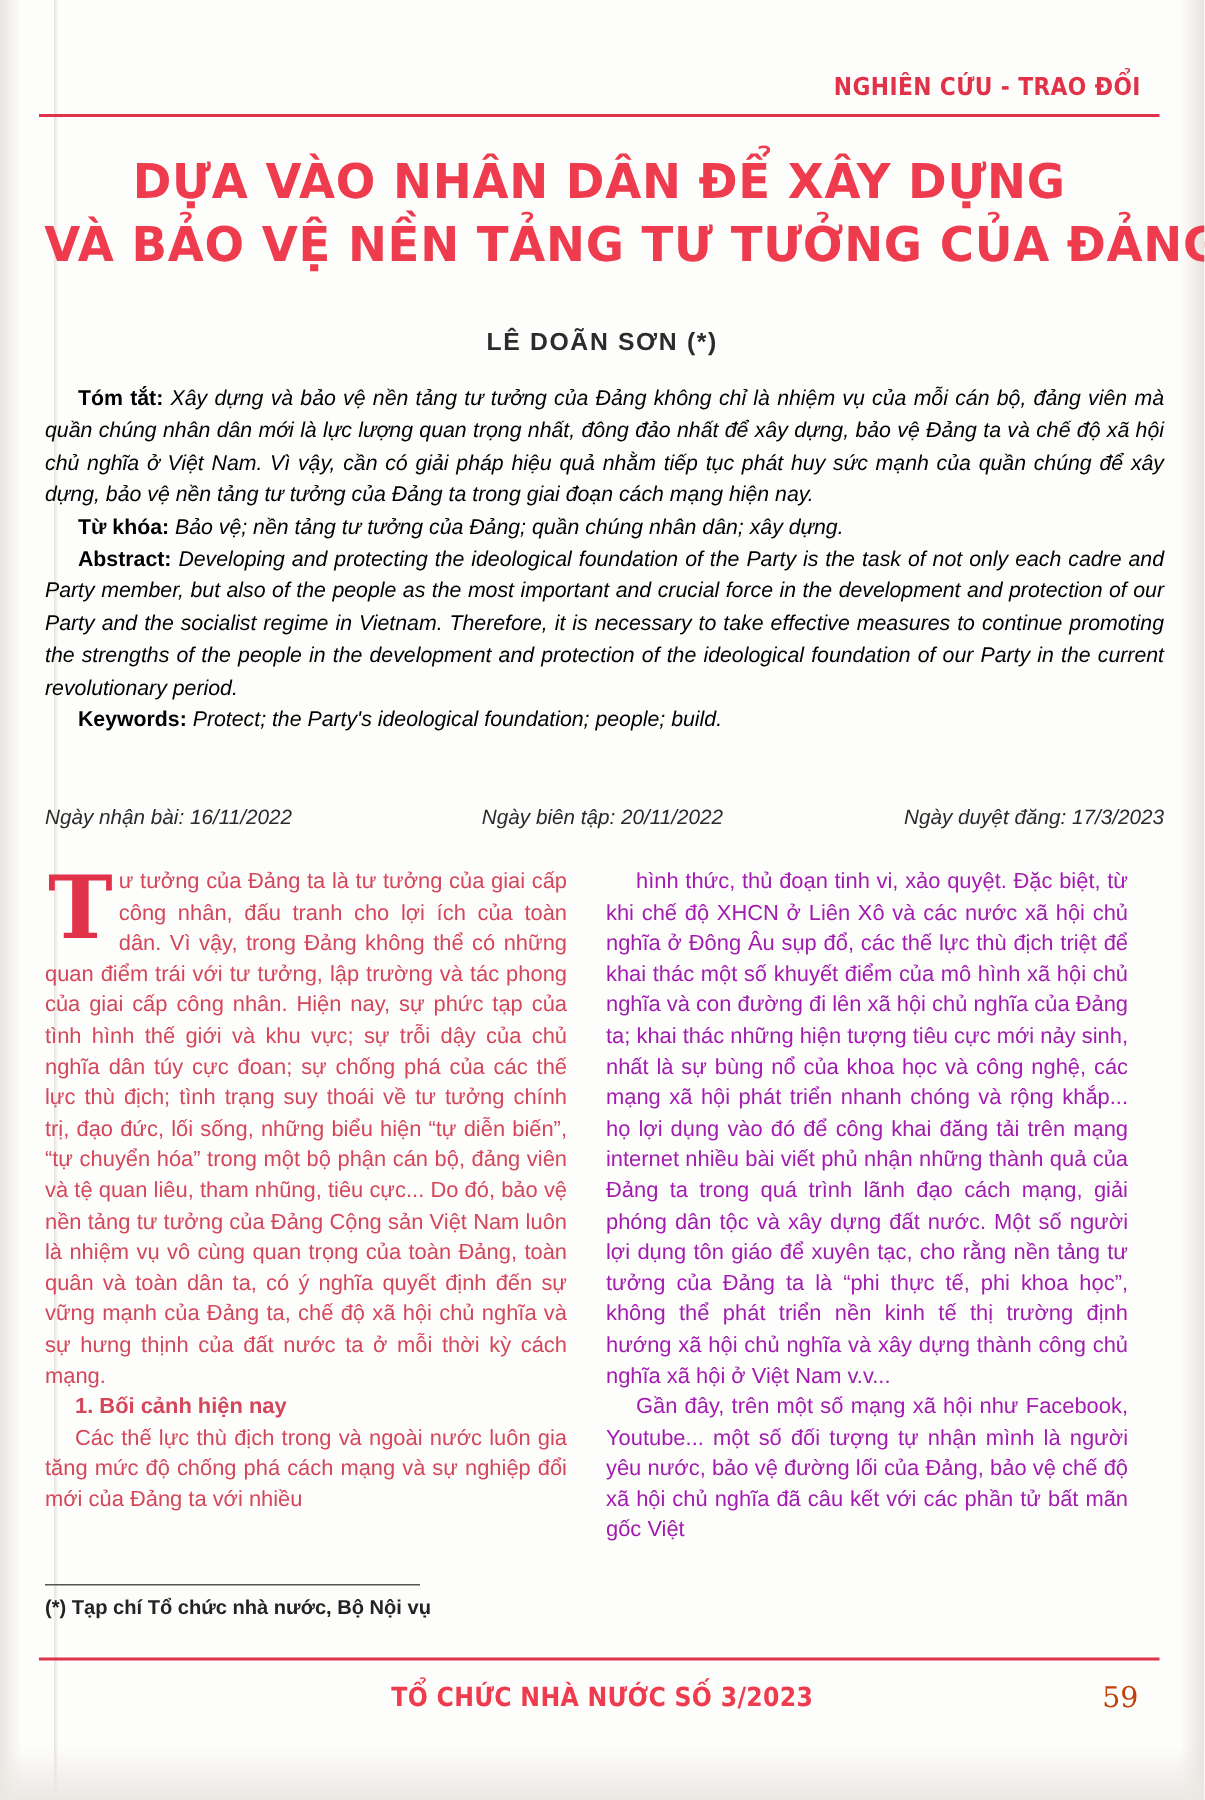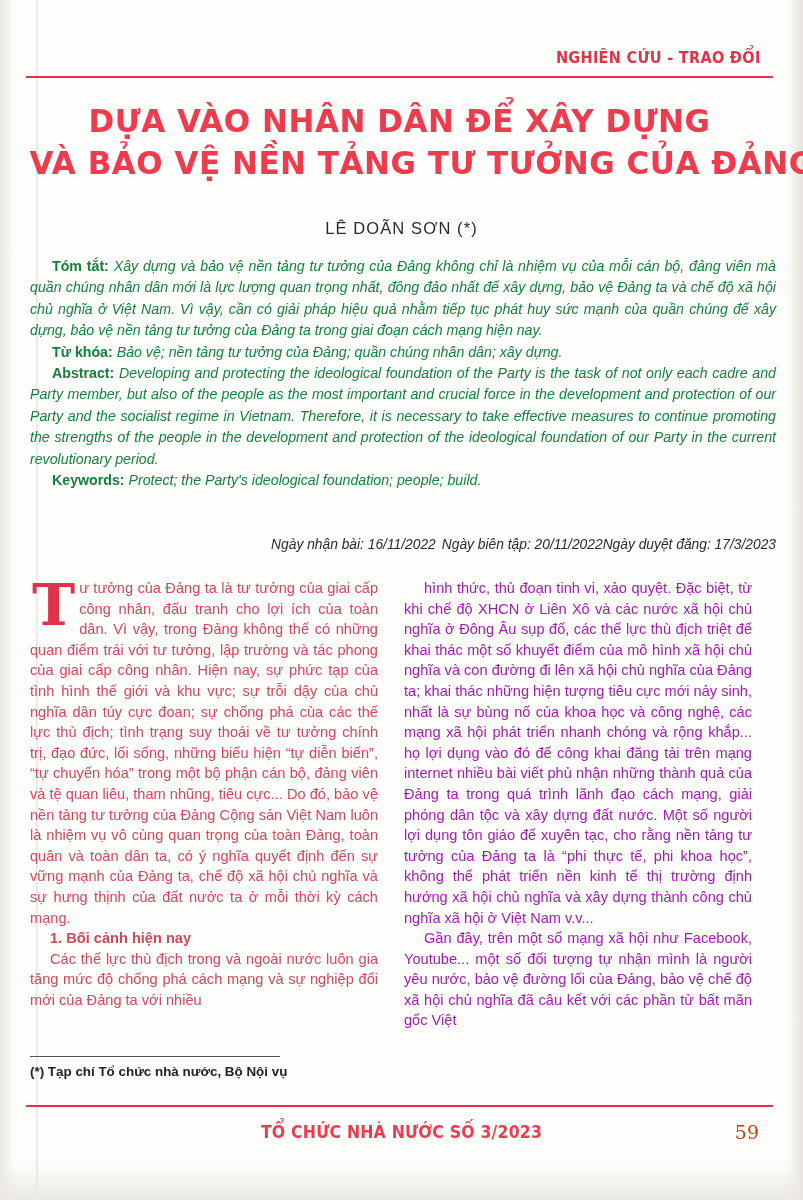--- a/index.html
+++ b/index.html
@@ -88,58 +88,57 @@
     white-space: nowrap;
   }
 
   
   .author {
     position: absolute;
     top: 219px;
     left: 0; right: 0;
     text-align: center;
     font-size: 16.5px;
-    font-weight: normal;
+    font-weight: bold;
     letter-spacing: 1.1px;
     color: #2b2b2b;
   }
 
   
   .abstract-block {
     position: absolute;
     top: 256px;
     left: 30px;
     right: 27px;
   }
   .abs-p {
     font-size: 14.2px;
     line-height: 21.4px;
-    color: #15803d;
+    color: #000000;
     text-align: justify;
     font-style: italic;
     margin: 0 0 0 0;
     text-indent: 22px;
   }
   .abs-p b, .abs-p .lbl {
     font-style: normal;
     font-weight: bold;
   }
 
   
   .dates {
     position: absolute;
     top: 537px;
     left: 30px;
     right: 27px;
     display: flex;
-    justify-content: flex-end;
+    justify-content: space-between;
     font-size: 13.8px;
     font-style: italic;
     color: #2a2a2a;
-    margin-left: 48px;
   }
   .dates span:nth-child(1) { margin-right: 6px; }
 
   
   .columns {
     position: absolute;
     top: 578px;
     left: 30px;
     right: 27px;
     height: 495px;

